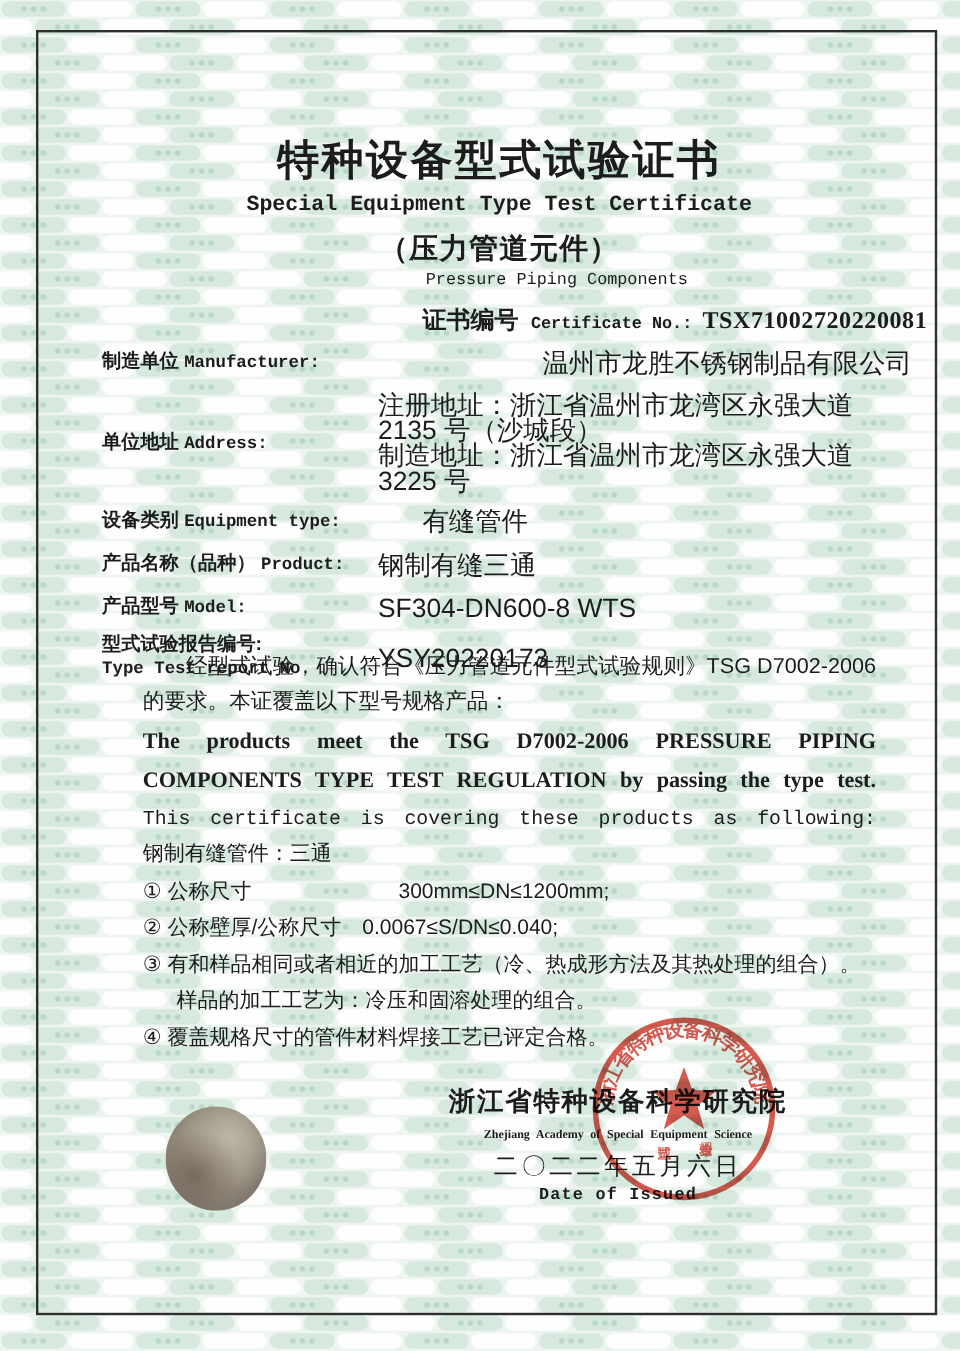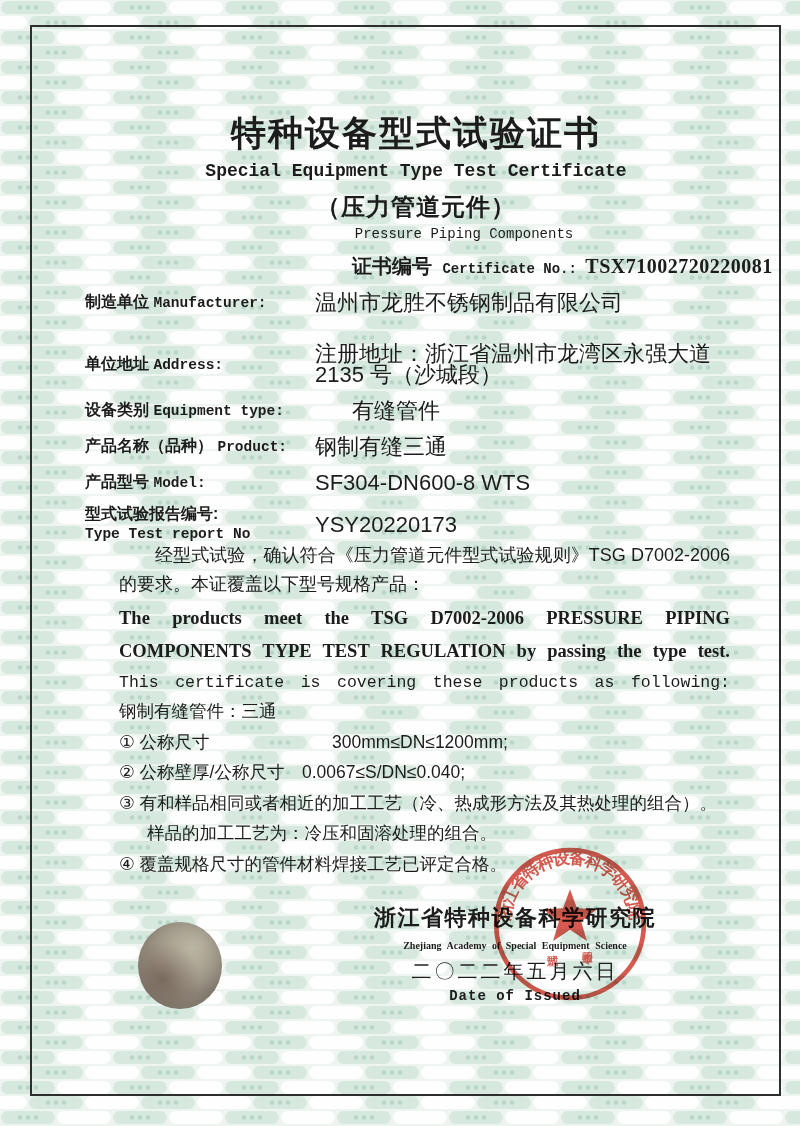--- a/index.html
+++ b/index.html
@@ -54,21 +54,21 @@
 
   .fields { top:287px; left:85px; width:675px; }
   .frow { display:flex; align-items:center; }
   .flabel { width:230px; flex:0 0 230px; line-height:20px; }
   .lbl-cn { font-size:16px; font-weight:700; }
   .lbl-en {
     font-size:14.5px; font-weight:600;
     font-family:"Liberation Mono","DejaVu Sans Mono",monospace;
   }
   .fvalue { font-size:22px; line-height:21px; }
-  .r1 { min-height:30px; margin-bottom:24px; }
+  .r1 { min-height:30px; margin-bottom:10px;justify-content:space-between; }
   .r2 { min-height:46px; margin-bottom:8px; }
   .r3 { min-height:30px; margin-bottom:6px;gap:37px; }
   .r4 { min-height:30px; margin-bottom:6px; }
   .r5 { min-height:30px; margin-bottom:4px; }
   .r6 { min-height:46px; }
   .stacked-label .lbl-cn, .stacked-label .lbl-en { display:block; }
 
   .statement { top:541px; left:119px; width:611px; }
   .st-cn {
     margin:0; font-size:18px; line-height:29px; text-indent:2em;
@@ -161,20 +161,21 @@
       <div class="fvalue">温州市龙胜不锈钢制品有限公司</div>
     </div>
 
     <div class="frow r2">
       <div class="flabel">
         <span class="lbl-cn">单位地址</span>
         <span class="lbl-en">Address:</span>
       </div>
       <div class="fvalue">
         <div>注册地址：浙江省温州市龙湾区永强大道 2135 号（沙城段）</div>
+        <div>制造地址：浙江省温州市龙湾区永强大道 3225 号</div>
       </div>
     </div>
 
     <div class="frow r3">
       <div class="flabel">
         <span class="lbl-cn">设备类别</span>
         <span class="lbl-en">Equipment type:</span>
       </div>
       <div class="fvalue">有缝管件</div>
     </div>

